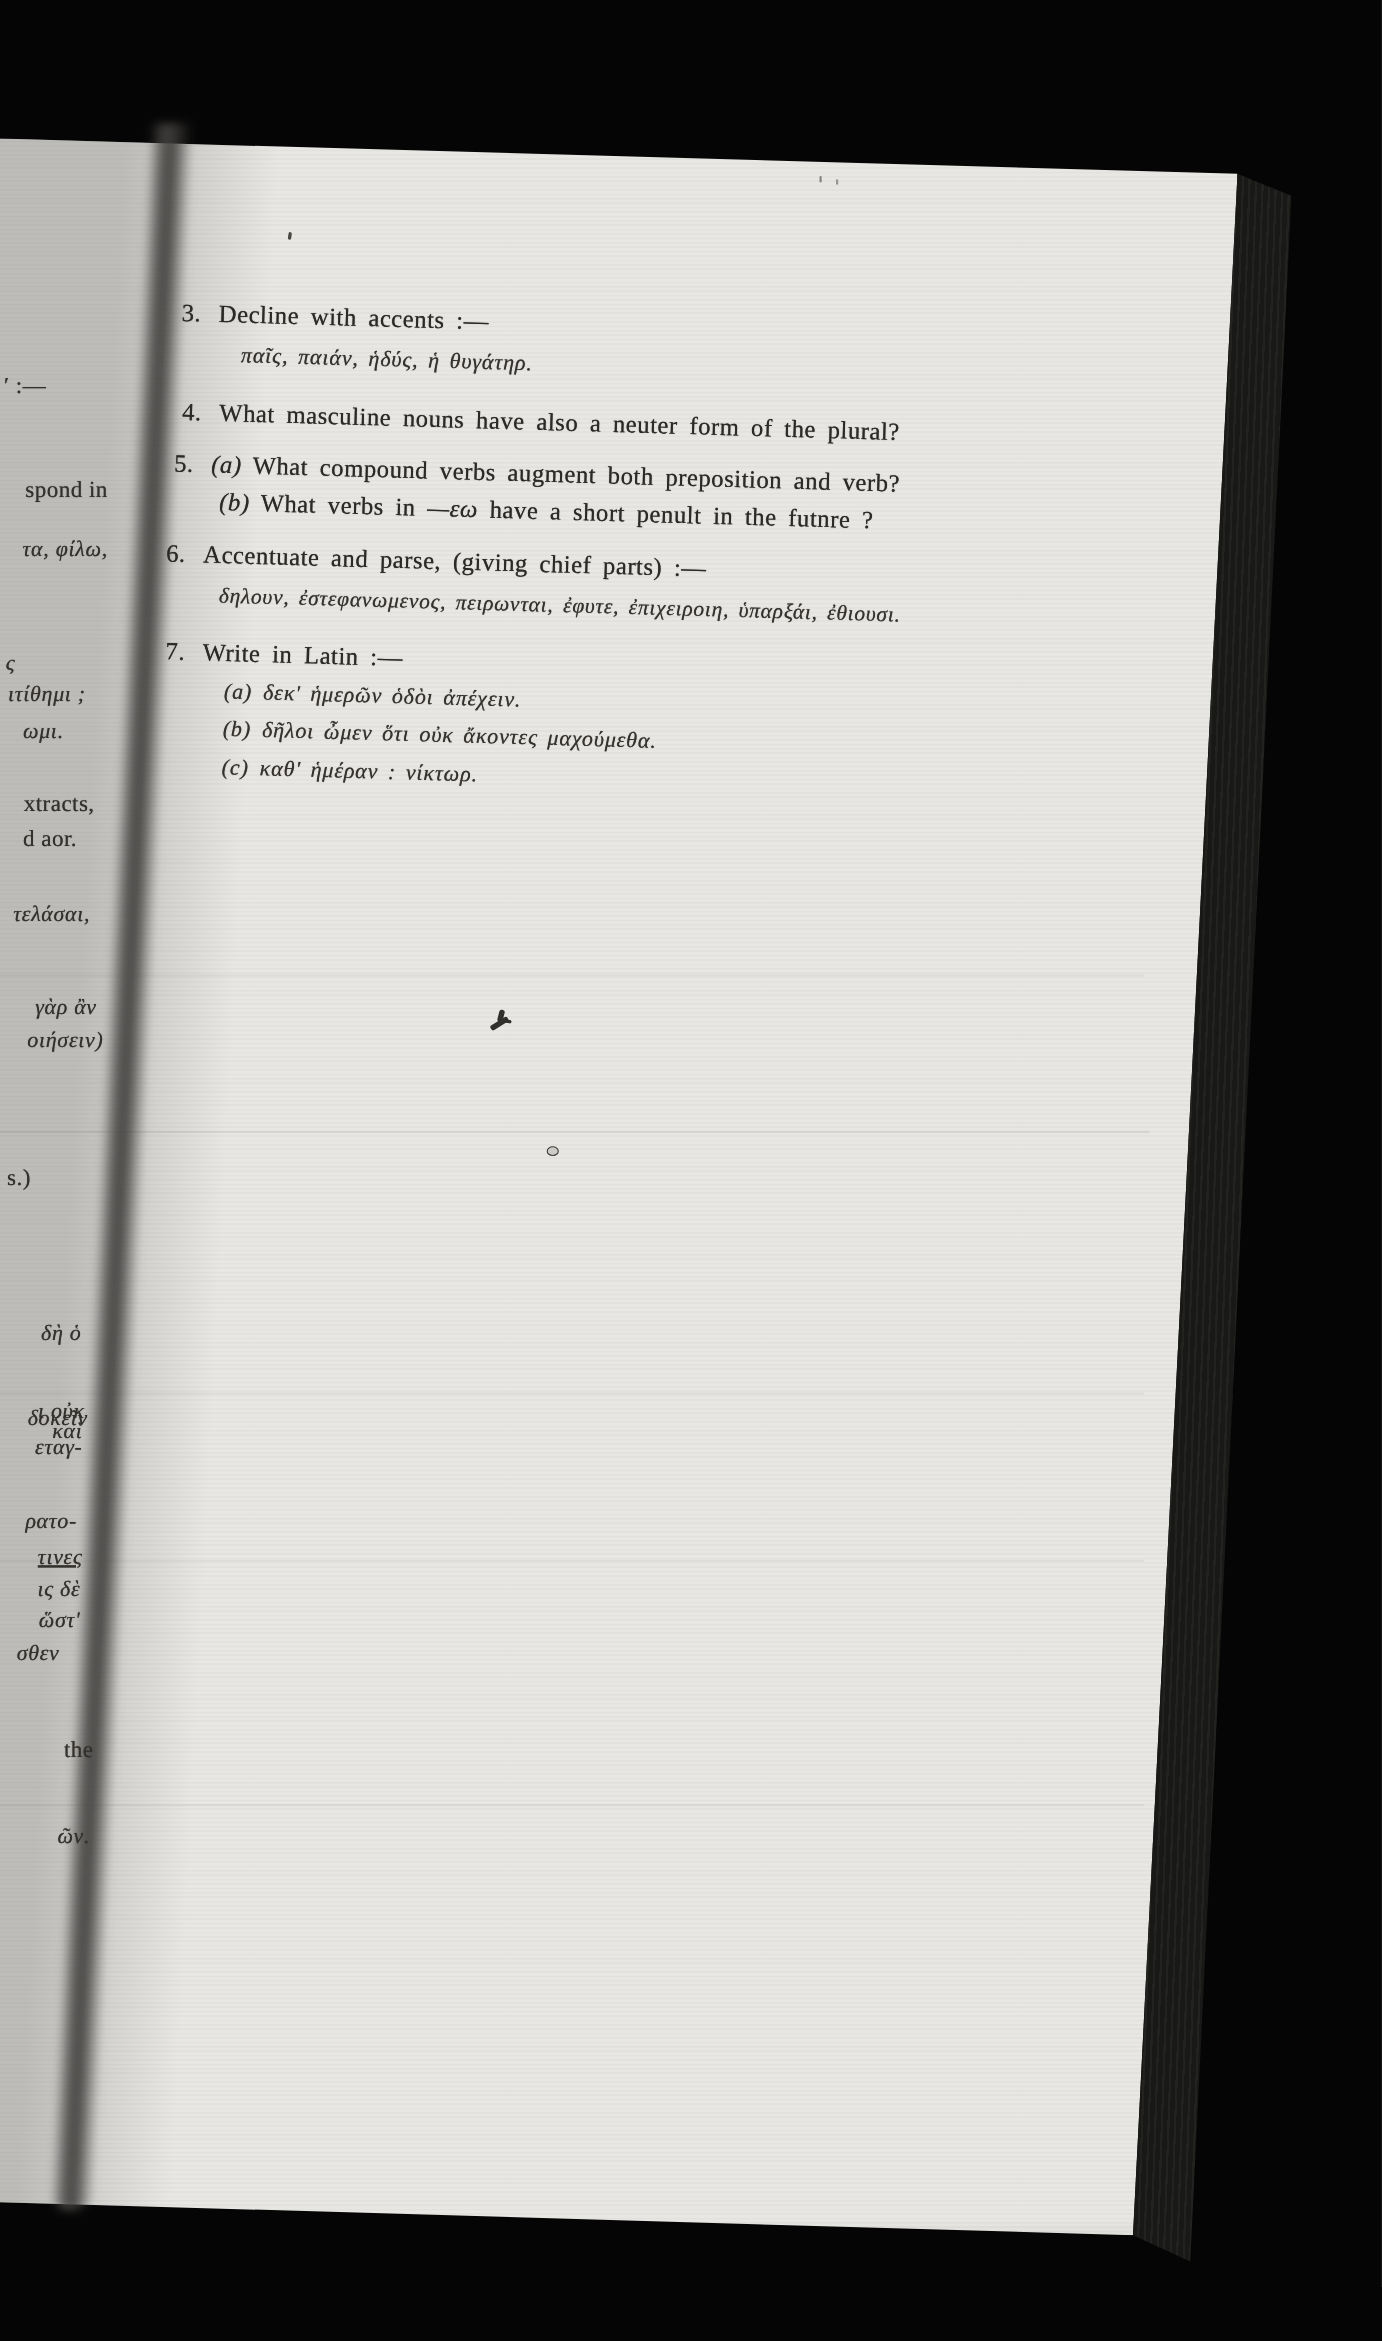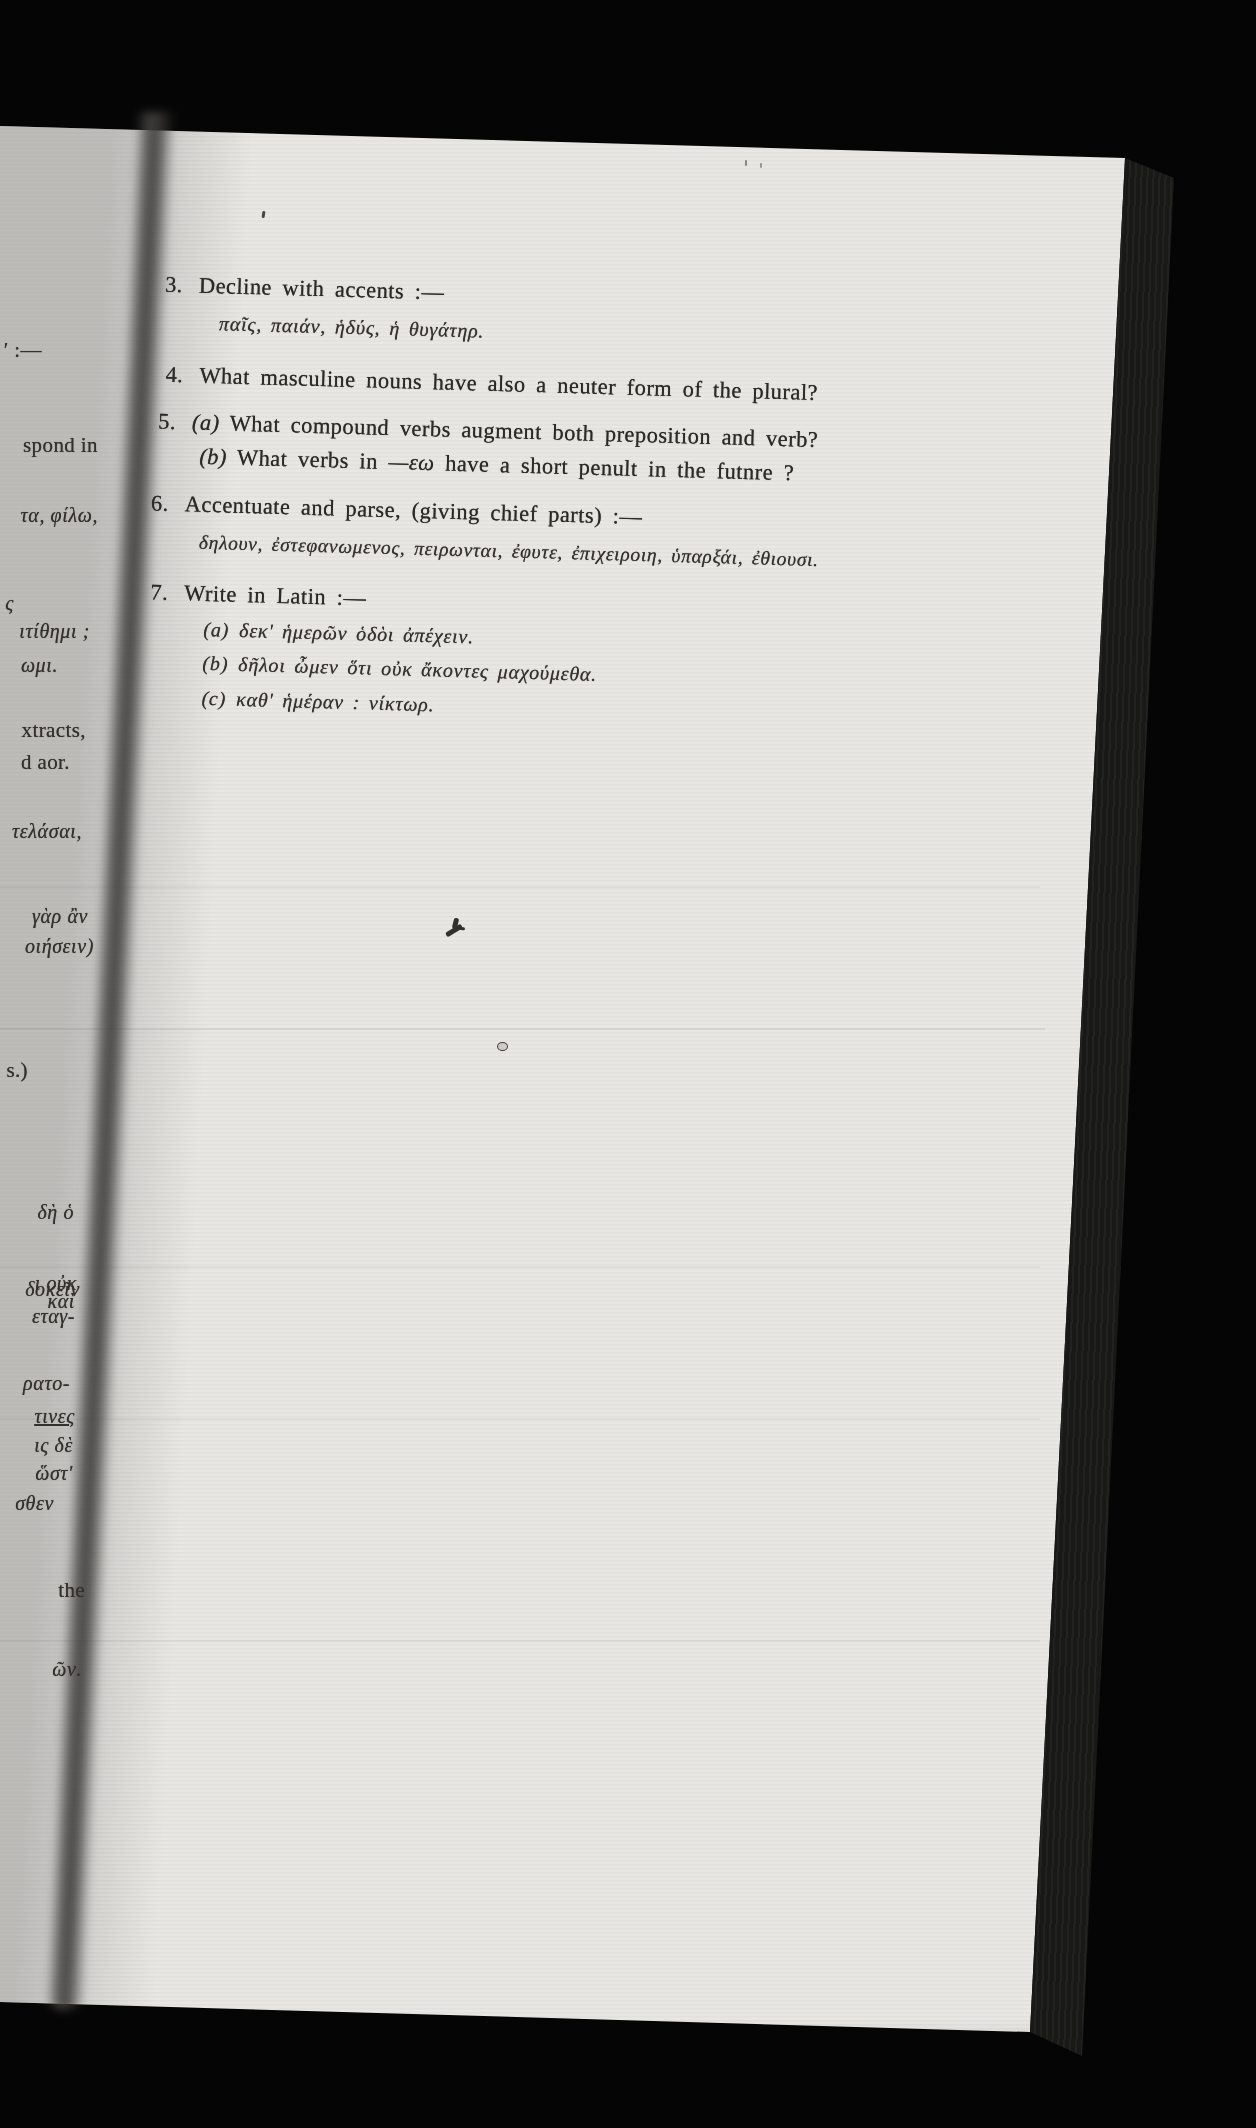--- a/index.html
+++ b/index.html
@@ -101,23 +101,23 @@
     <div class="speck-dot" style="left:760px;top:163px;width:2px;height:5px;opacity:0.5;"></div>
   </div>
 
   <div class="fore-edge"></div>
 
   <div class="gutter"></div>
 
   <div class="left-strip">
     <span class="frag" style="top:338px;right:68px;">ʹ :—</span>
     <span class="frag" style="top:433px;right:12px;">spond in</span>
-    <span class="frag gr" style="top:504px;right:12px;">τα, φίλω,</span>
+    <span class="frag gr" style="top:488px;right:12px;">τα, φίλω,</span>
     <span class="frag gr" style="top:592px;right:96px;">ς</span>
-    <span class="frag gr" style="top:620px;right:20px;">ιτίθημι ;</span>
+    <span class="frag gr" style="top:620px;right:32px;">ιτίθημι ;</span>
     <span class="frag gr" style="top:654px;right:52px;">ωμι.</span>
     <span class="frag" style="top:718px;right:24px;">xtracts,</span>
     <span class="frag" style="top:750px;right:40px;">d aor.</span>
     <span class="frag gr" style="top:820px;right:28px;">τελάσαι,</span>
     <span class="frag gr" style="top:905px;right:22px;margin-left:32px;">γὰρ ἂν</span>
     <span class="frag gr" style="top:935px;right:16px;">οιήσειν)</span>
     <span class="frag" style="top:1058px;right:82px;">s.)</span>
     <span class="frag gr" style="top:1201px;right:36px;">δὴ ὁ</span>
     <span class="frag gr" style="top:1238px;right:30px;margin-top:40px;">δοκεῖν</span>
     <span class="frag gr" style="top:1272px;right:33px;">ι οὐκ</span>

